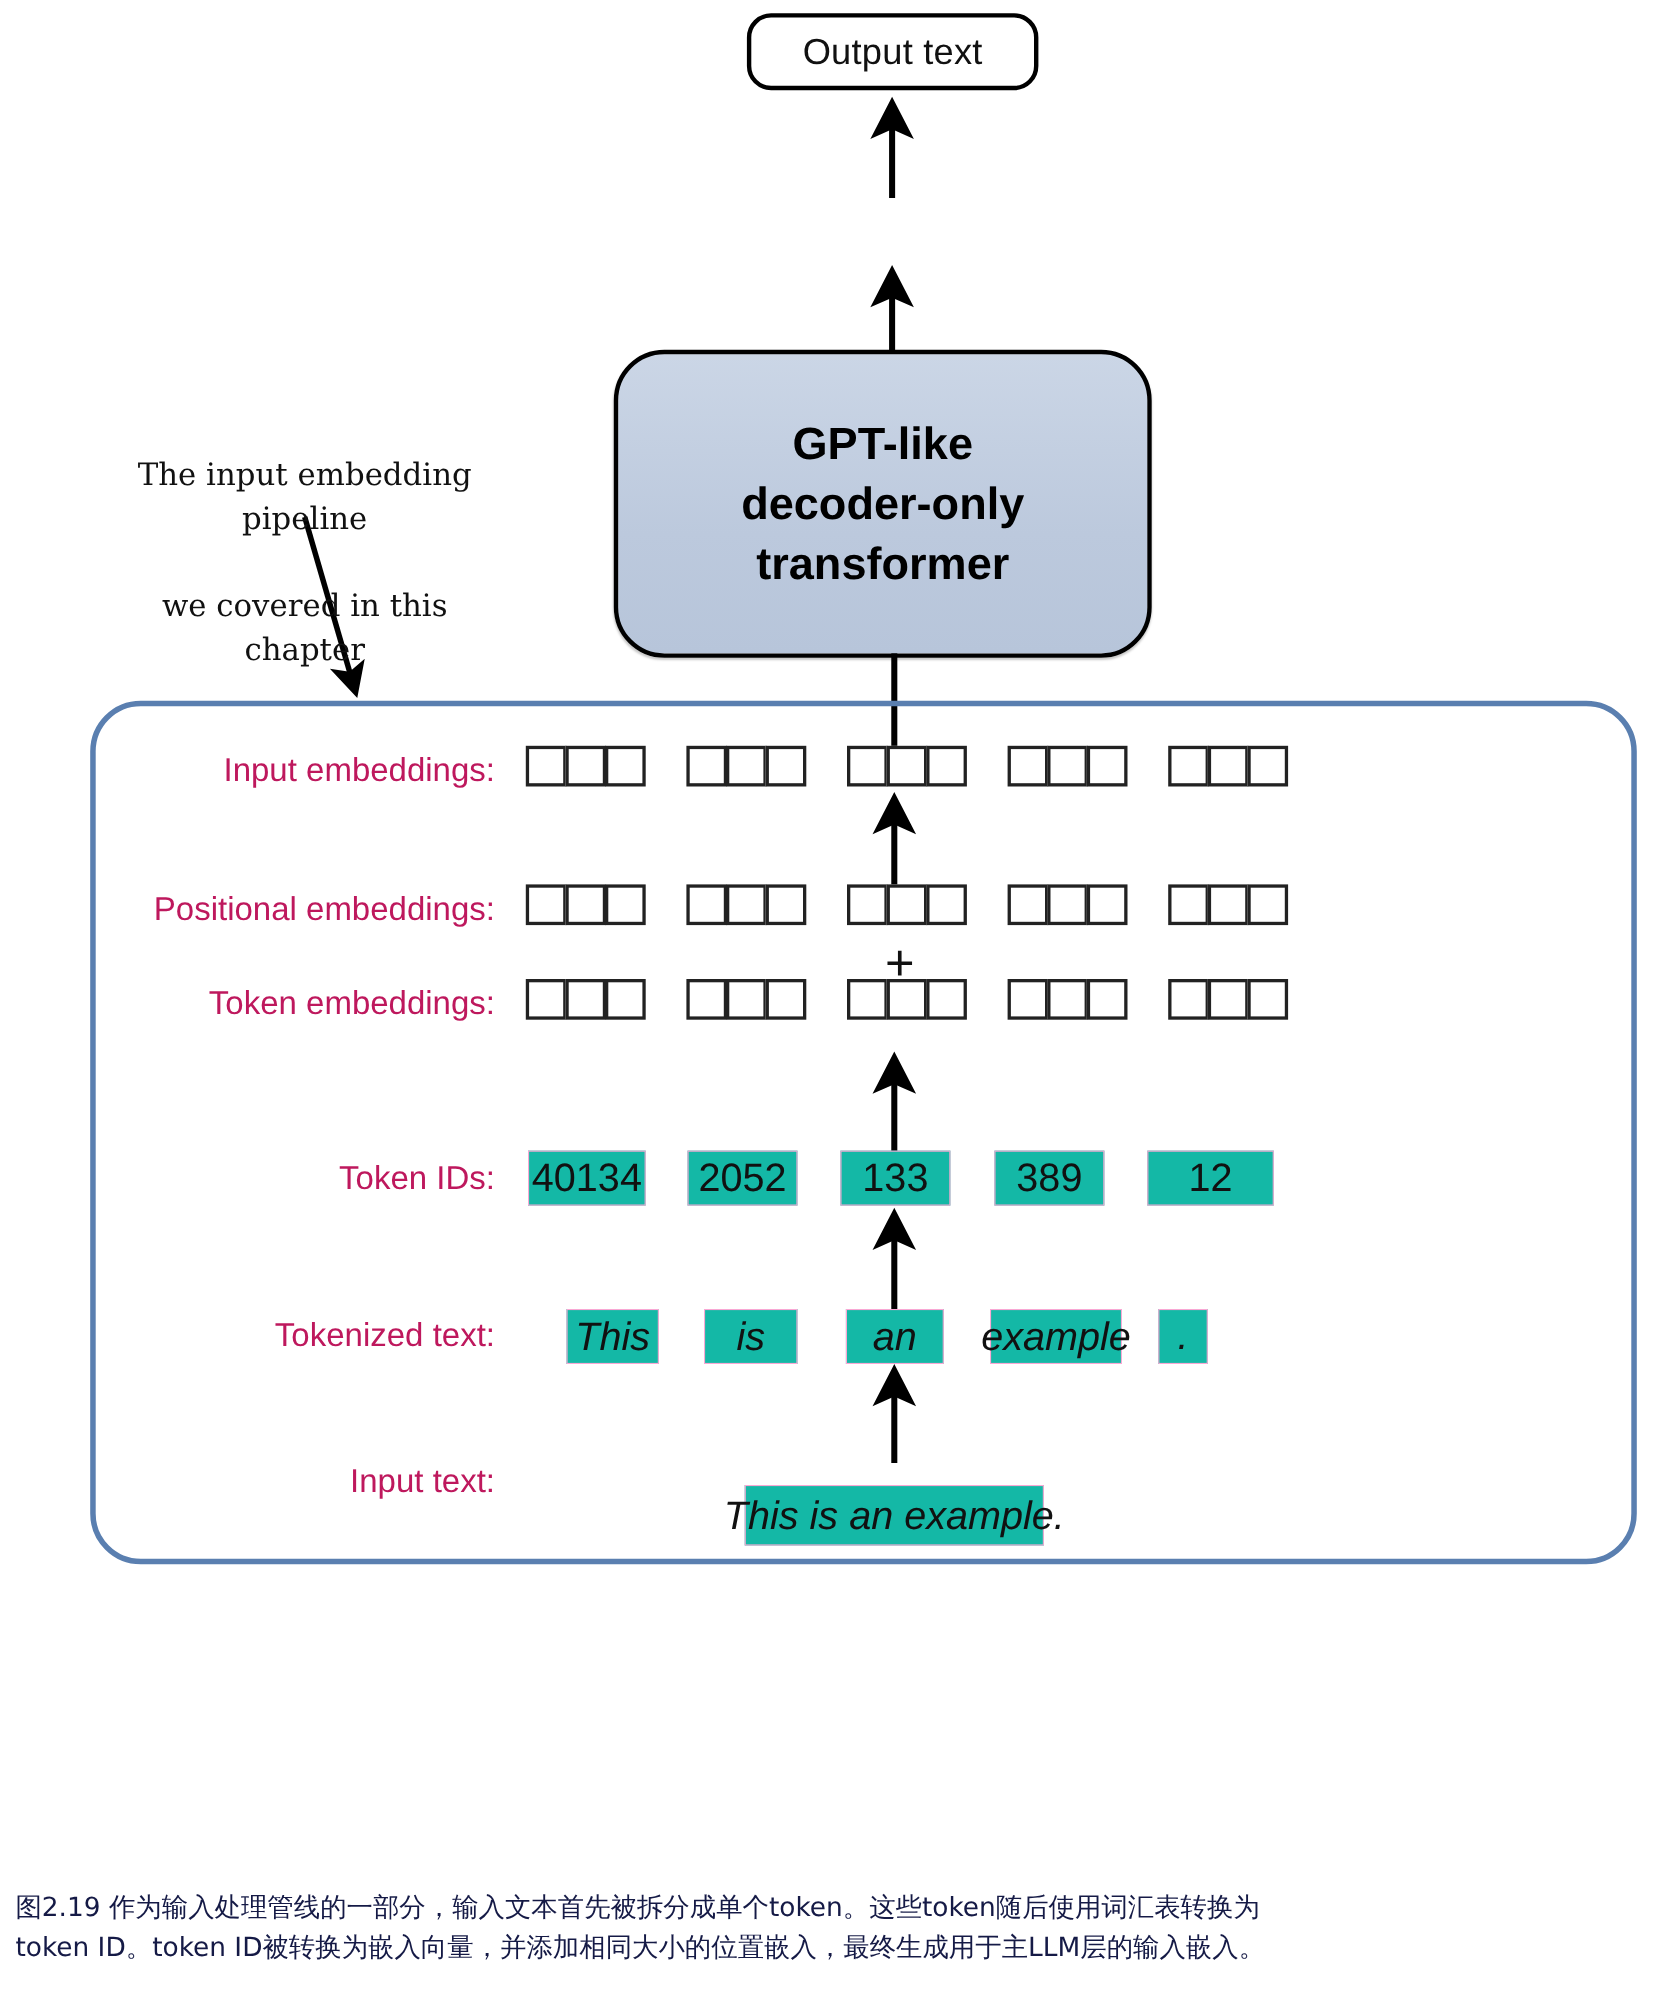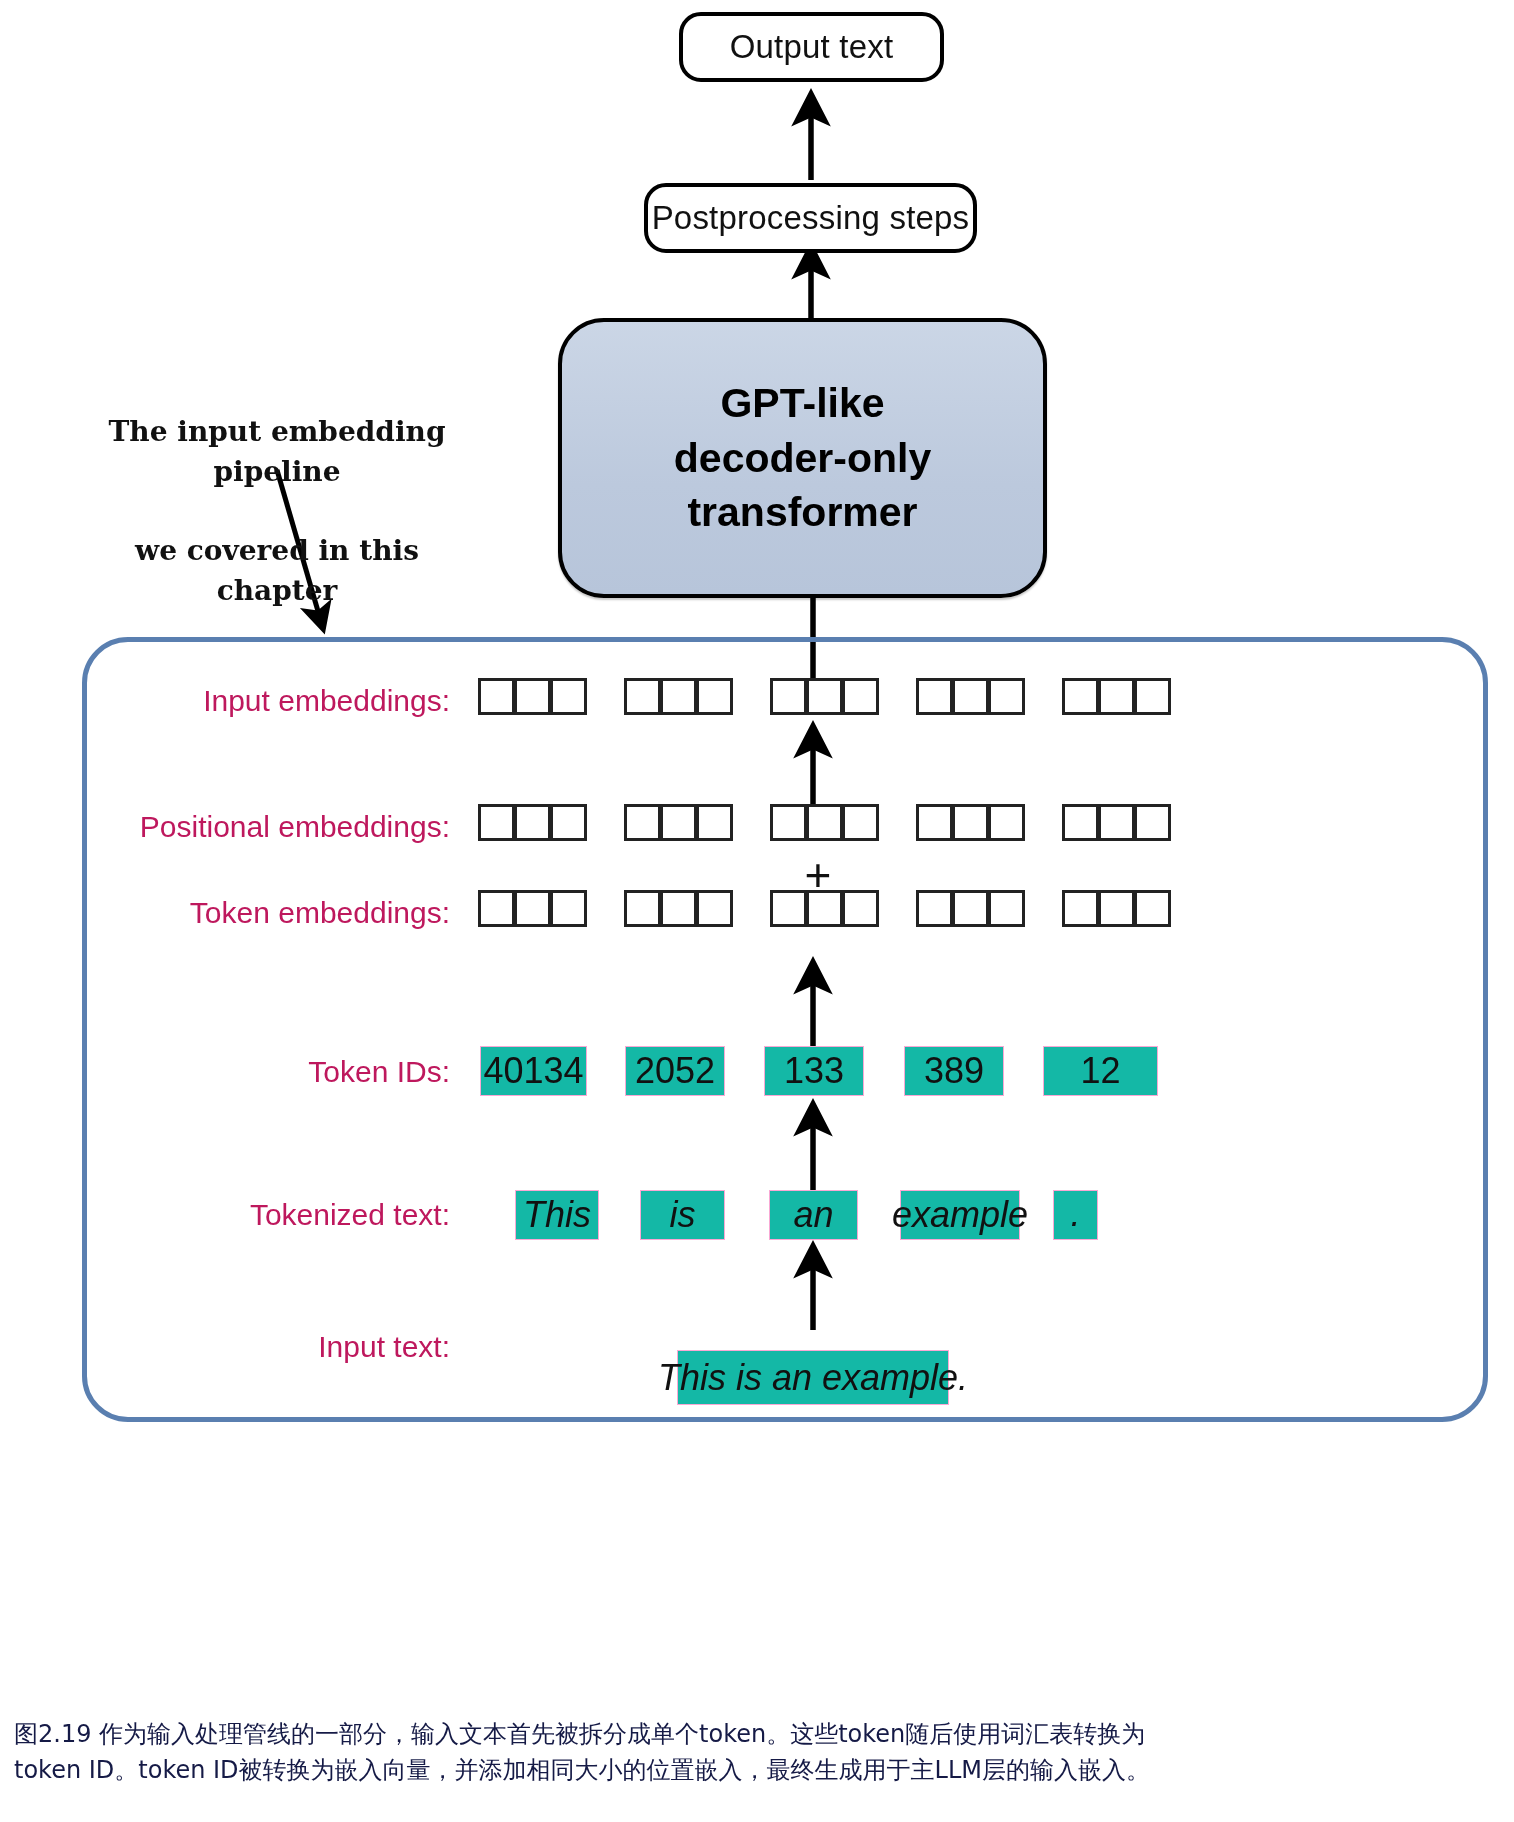--- a/index.html
+++ b/index.html
@@ -67,21 +67,21 @@
   .row-label {
     font-size: 30px;
     color: #be185d;
     text-align: right;
     white-space: nowrap;
   }
 
   
   .annotation {
     font-family: "DejaVu Serif", "Liberation Serif", serif;
-    font-weight: bold;
+    font-weight: normal;
     font-size: 28px;
     line-height: 1.42;
     color: #111;
     text-align: center;
     white-space: pre-line;
   }
 
   
   .emb-group { display: flex; }
   .emb-cell {
@@ -161,23 +161,20 @@
 
     <line x1="813" y1="1330" x2="813" y2="1252" stroke="#000" stroke-width="5.5" marker-end="url(#ah)"></line>
 
     <line x1="277" y1="470" x2="322" y2="625" stroke="#000" stroke-width="5" marker-end="url(#ah2)"></line>
   </svg>
 
   <div class="abs pill" style="left:679px; top:12px; width:265px; height:70px;">
     <span>Output text</span>
   </div>
 
-  <div class="abs pill" style="left:644px; top:183px; width:333px; height:70px;">
-    <span>Postprocessing steps</span>
-  </div>
 
   <div class="abs gpt-block" style="left:558px; top:318px; width:489px; height:280px;">
     <div>GPT-like</div>
     <div>decoder-only</div>
     <div>transformer</div>
   </div>
 
   <div class="abs annotation" style="left:88px; top:372px; width:378px;">
     <div>The input embedding pipeline</div>
     <div>we covered in this chapter</div>

